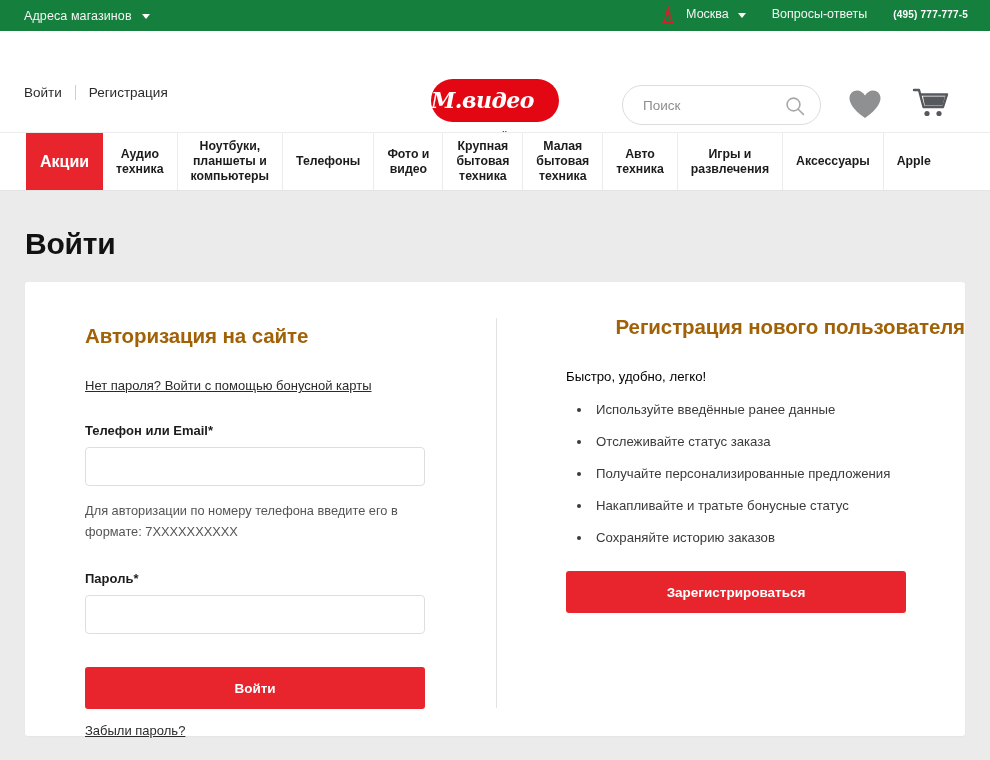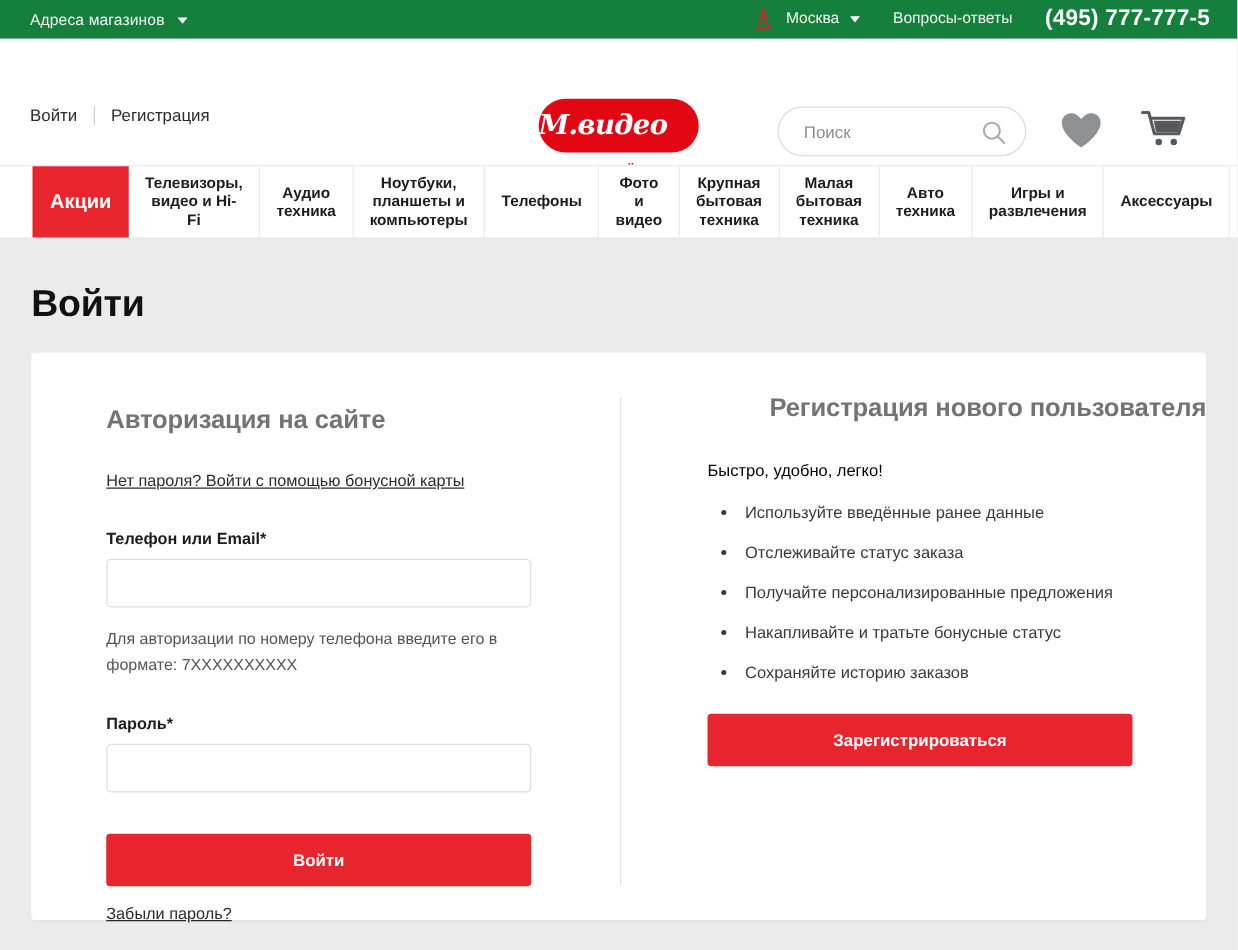--- a/index.html
+++ b/index.html
@@ -34,21 +34,21 @@
     top: 1px;
   }
   .topbar-right {
     position: absolute; right: 22px; top: 0; height: 28px;
     display: flex; align-items: center; gap: 0;
   }
   .tower-icon { width: 22px; height: 22px; display: block; }
   .city { display: flex; align-items: center; gap: 9px; margin-left: 7px; cursor: pointer; }
   .city .lbl { font-size: 12.5px; color: #f4f4f4; }
   .qa { margin-left: 26px; font-size: 12.5px; color: #f4f4f4; cursor: pointer; }
-  .phone { margin-left: 26px; font-size: 18px; font-weight: bold; color: #ffffff; letter-spacing: .2px; }
+  .phone { margin-left: 26px; font-size: 10px; font-weight: bold; color: #ffffff; letter-spacing: .2px; }
 
   
   .header {
     height: 101px;
     background: #ffffff;
     position: relative;
   }
   .auth-links {
     position: absolute; left: 24px; top: 54px;
     display: flex; align-items: center; font-size: 13.5px; color: #2b2b2b;
@@ -176,21 +176,21 @@
     background: #e2e2e2;
   }
   .col-right {
     flex: 1;
     padding: 30px 0 0 69px;
   }
 
   .h2 {
     font-size: 20.5px;
     font-weight: bold;
-    color: #737373;
+    color: #a16207;
     margin: 0 0 28px 0;
     letter-spacing: -.1px;
   }
   .h2.reg { line-height: 29px; margin-bottom: 28px; text-align: right; }
 
   .link-underline {
     font-size: 13px;
     color: #2b2b2b;
     text-decoration: underline;
     cursor: pointer;
@@ -327,22 +327,20 @@
       <path d="M2 3 L7 3 L11.5 20 L31 20 L35 7.5 L9 7.5" fill="none" stroke="#55585c" stroke-width="2.4" stroke-linejoin="round" stroke-linecap="round"></path>
       <path d="M11 9.5 L33 9.5 L30.5 18.5 L12.8 18.5 Z" fill="#55585c"></path>
       <circle cx="15" cy="26.5" r="2.6" fill="#55585c"></circle>
       <circle cx="27" cy="26.5" r="2.6" fill="#55585c"></circle>
     </svg>
   </span>
 </div>
 
 <nav class="nav">
   <div class="nav-item">Акции</div>
-  <div class="nav-item">Телевизоры,
-видео и Hi-Fi</div>
   <div class="nav-item">Аудио
 техника</div>
   <div class="nav-item">Ноутбуки,
 планшеты и
 компьютеры</div>
   <div class="nav-item">Телефоны</div>
   <div class="nav-item">Фото и
 видео</div>
   <div class="nav-item">Крупная
 бытовая

